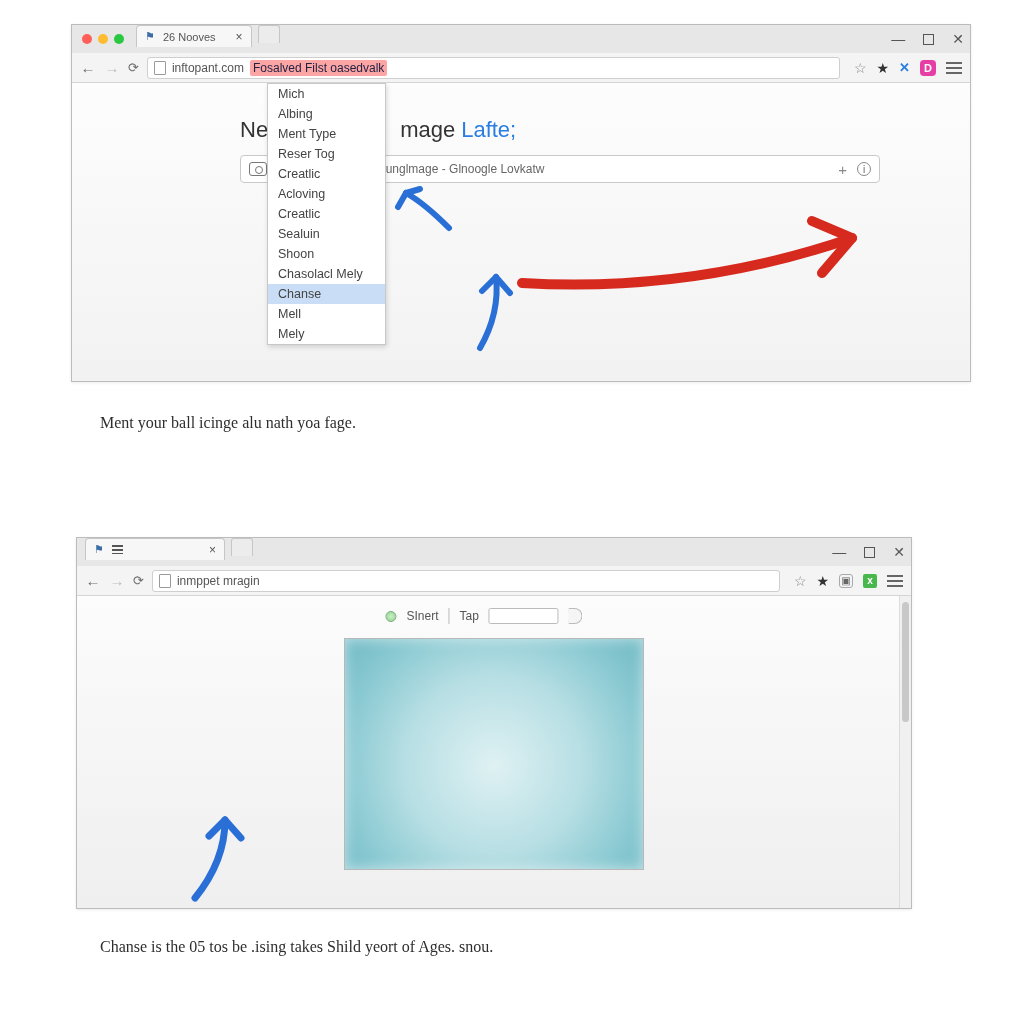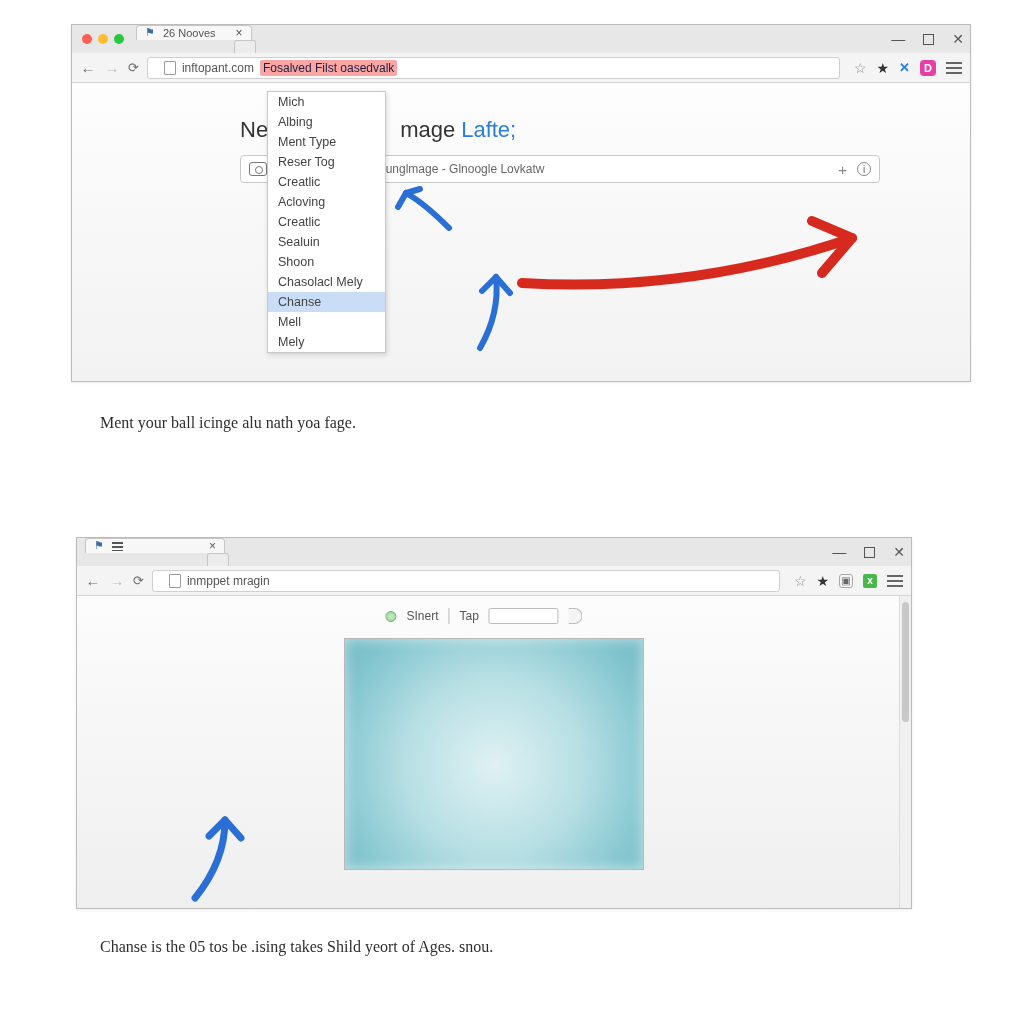--- a/index.html
+++ b/index.html
@@ -30,21 +30,21 @@
   }
   .mac-lights span {
     width: 10px; height: 10px; border-radius: 50%;
     display: inline-block;
   }
   .mac-red    { background:#ff5f57; }
   .mac-yellow { background:#febc2e; }
   .mac-green  { background:#28c840; }
 
   .tabstrip {
-    display:flex; align-items:flex-end; margin-left:12px; height:100%;flex-direction:column;
+    display:flex; align-items:flex-start; margin-left:12px; height:100%;
   }
   .tab {
     background:#f7f7f7;
     border:1px solid #c6c6c6;
     border-bottom:none;
     border-radius:4px 4px 0 0;
     height:22px;
     display:flex; align-items:center;
     padding:0 8px;
     font-size:11px;
@@ -84,21 +84,21 @@
 
   .toolbar {
     height:30px; background:#f4f4f4; border-bottom:1px solid #d4d4d4;
     display:flex; align-items:center; padding:0 8px; gap:8px;
   }
   .nav-arrow { color:#6d6d6d; font-size:15px; width:16px; text-align:center;}
   .nav-arrow.dis { color:#bdbdbd; }
   .reload { color:#6d6d6d; font-size:13px; }
   .omnibox {
     flex:1; height:22px; border:1px solid #cfcfcf; border-radius:3px;
-    background:#fff; display:flex; align-items:center; padding:0 16px;
+    background:#fff; display:flex; align-items:center; padding:0 6px;
     font-size:12px; color:#777; gap:6px;
   }
   .omnibox .pageicon {
     width:12px;height:14px;border:1px solid #9a9a9a;border-radius:1px;
     display:inline-block;
   }
   .omnibox .url-main { color:#555; }
   .omnibox .url-selected {
     background:#fca5a5; color:#224; padding:1px 3px; border-radius:2px;
   }
@@ -158,21 +158,21 @@
     content:"";position:absolute;left:5px;top:3px;width:6px;height:6px;border:1.5px solid #777;border-radius:50%;
   }
   .searchbar .sb-right { display:flex; align-items:center; gap:10px;}
   .searchbar .plus { font-size:15px; color:#888;}
   .searchbar .info {
     width:14px;height:14px;border:1.3px solid #888;border-radius:50%;
     display:flex;align-items:center;justify-content:center;font-size:10px;color:#666;
   }
 
   .autocomplete {
-    position:absolute; left:195px; top:8px; width:119px;
+    position:absolute; left:195px; top:0px; width:119px;
     background:#fff; border:1px solid #c8c8c8;
     box-shadow:1px 2px 5px rgba(0,0,0,0.15);
     z-index:5;
   }
   .autocomplete .ac-item {
     padding:3px 10px; font-size:12.5px; color:#444; cursor:pointer;
   }
   .autocomplete .ac-item.hl { background:#c9def6; }
 
   .footer-blur {

